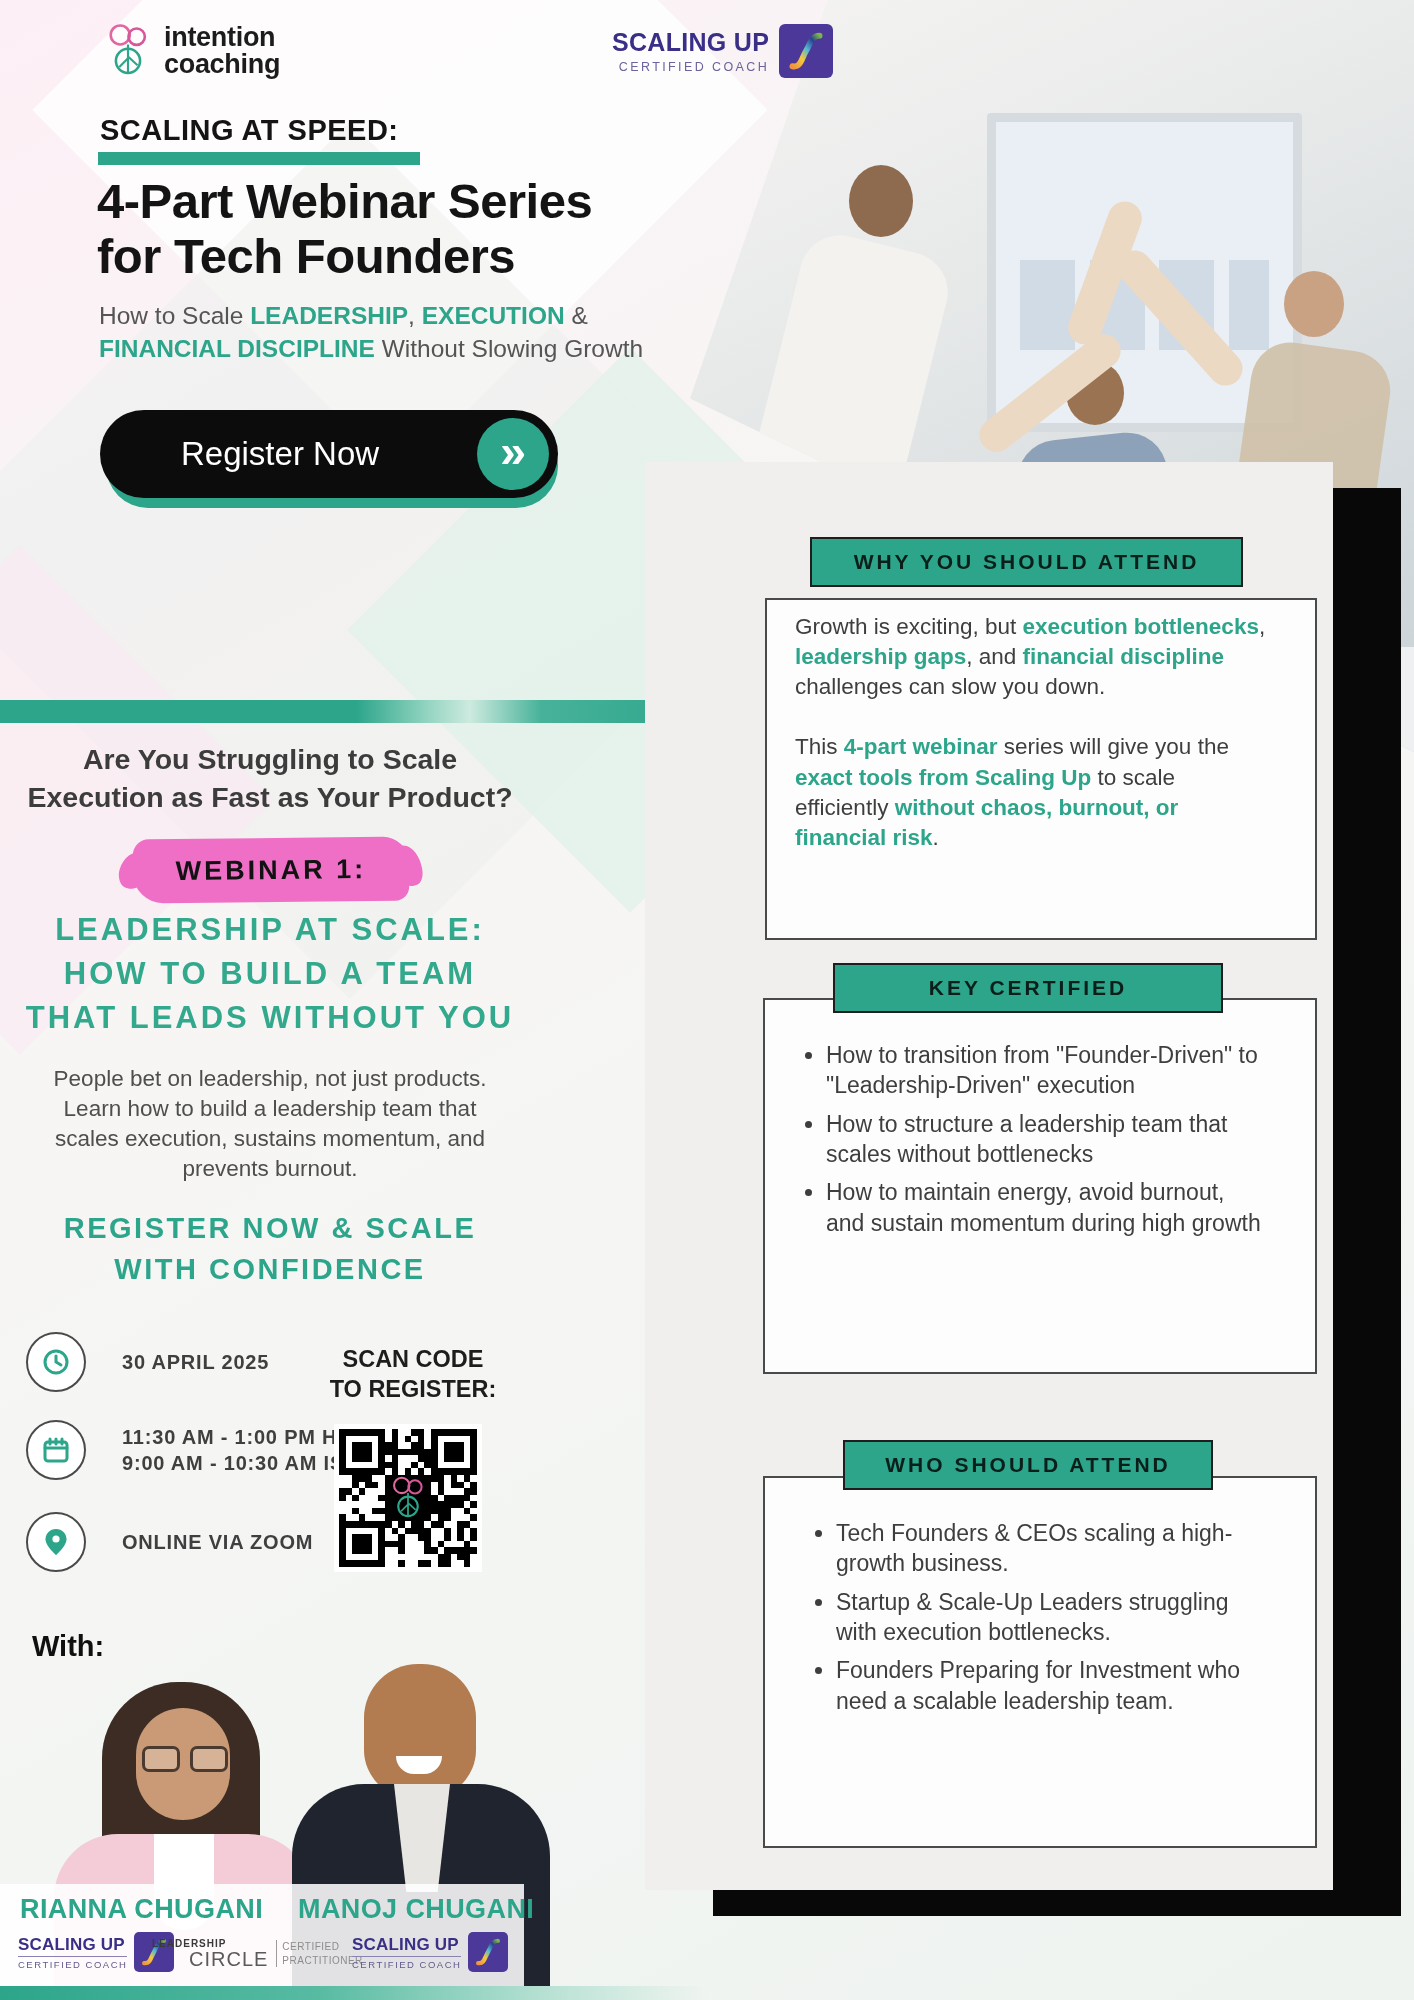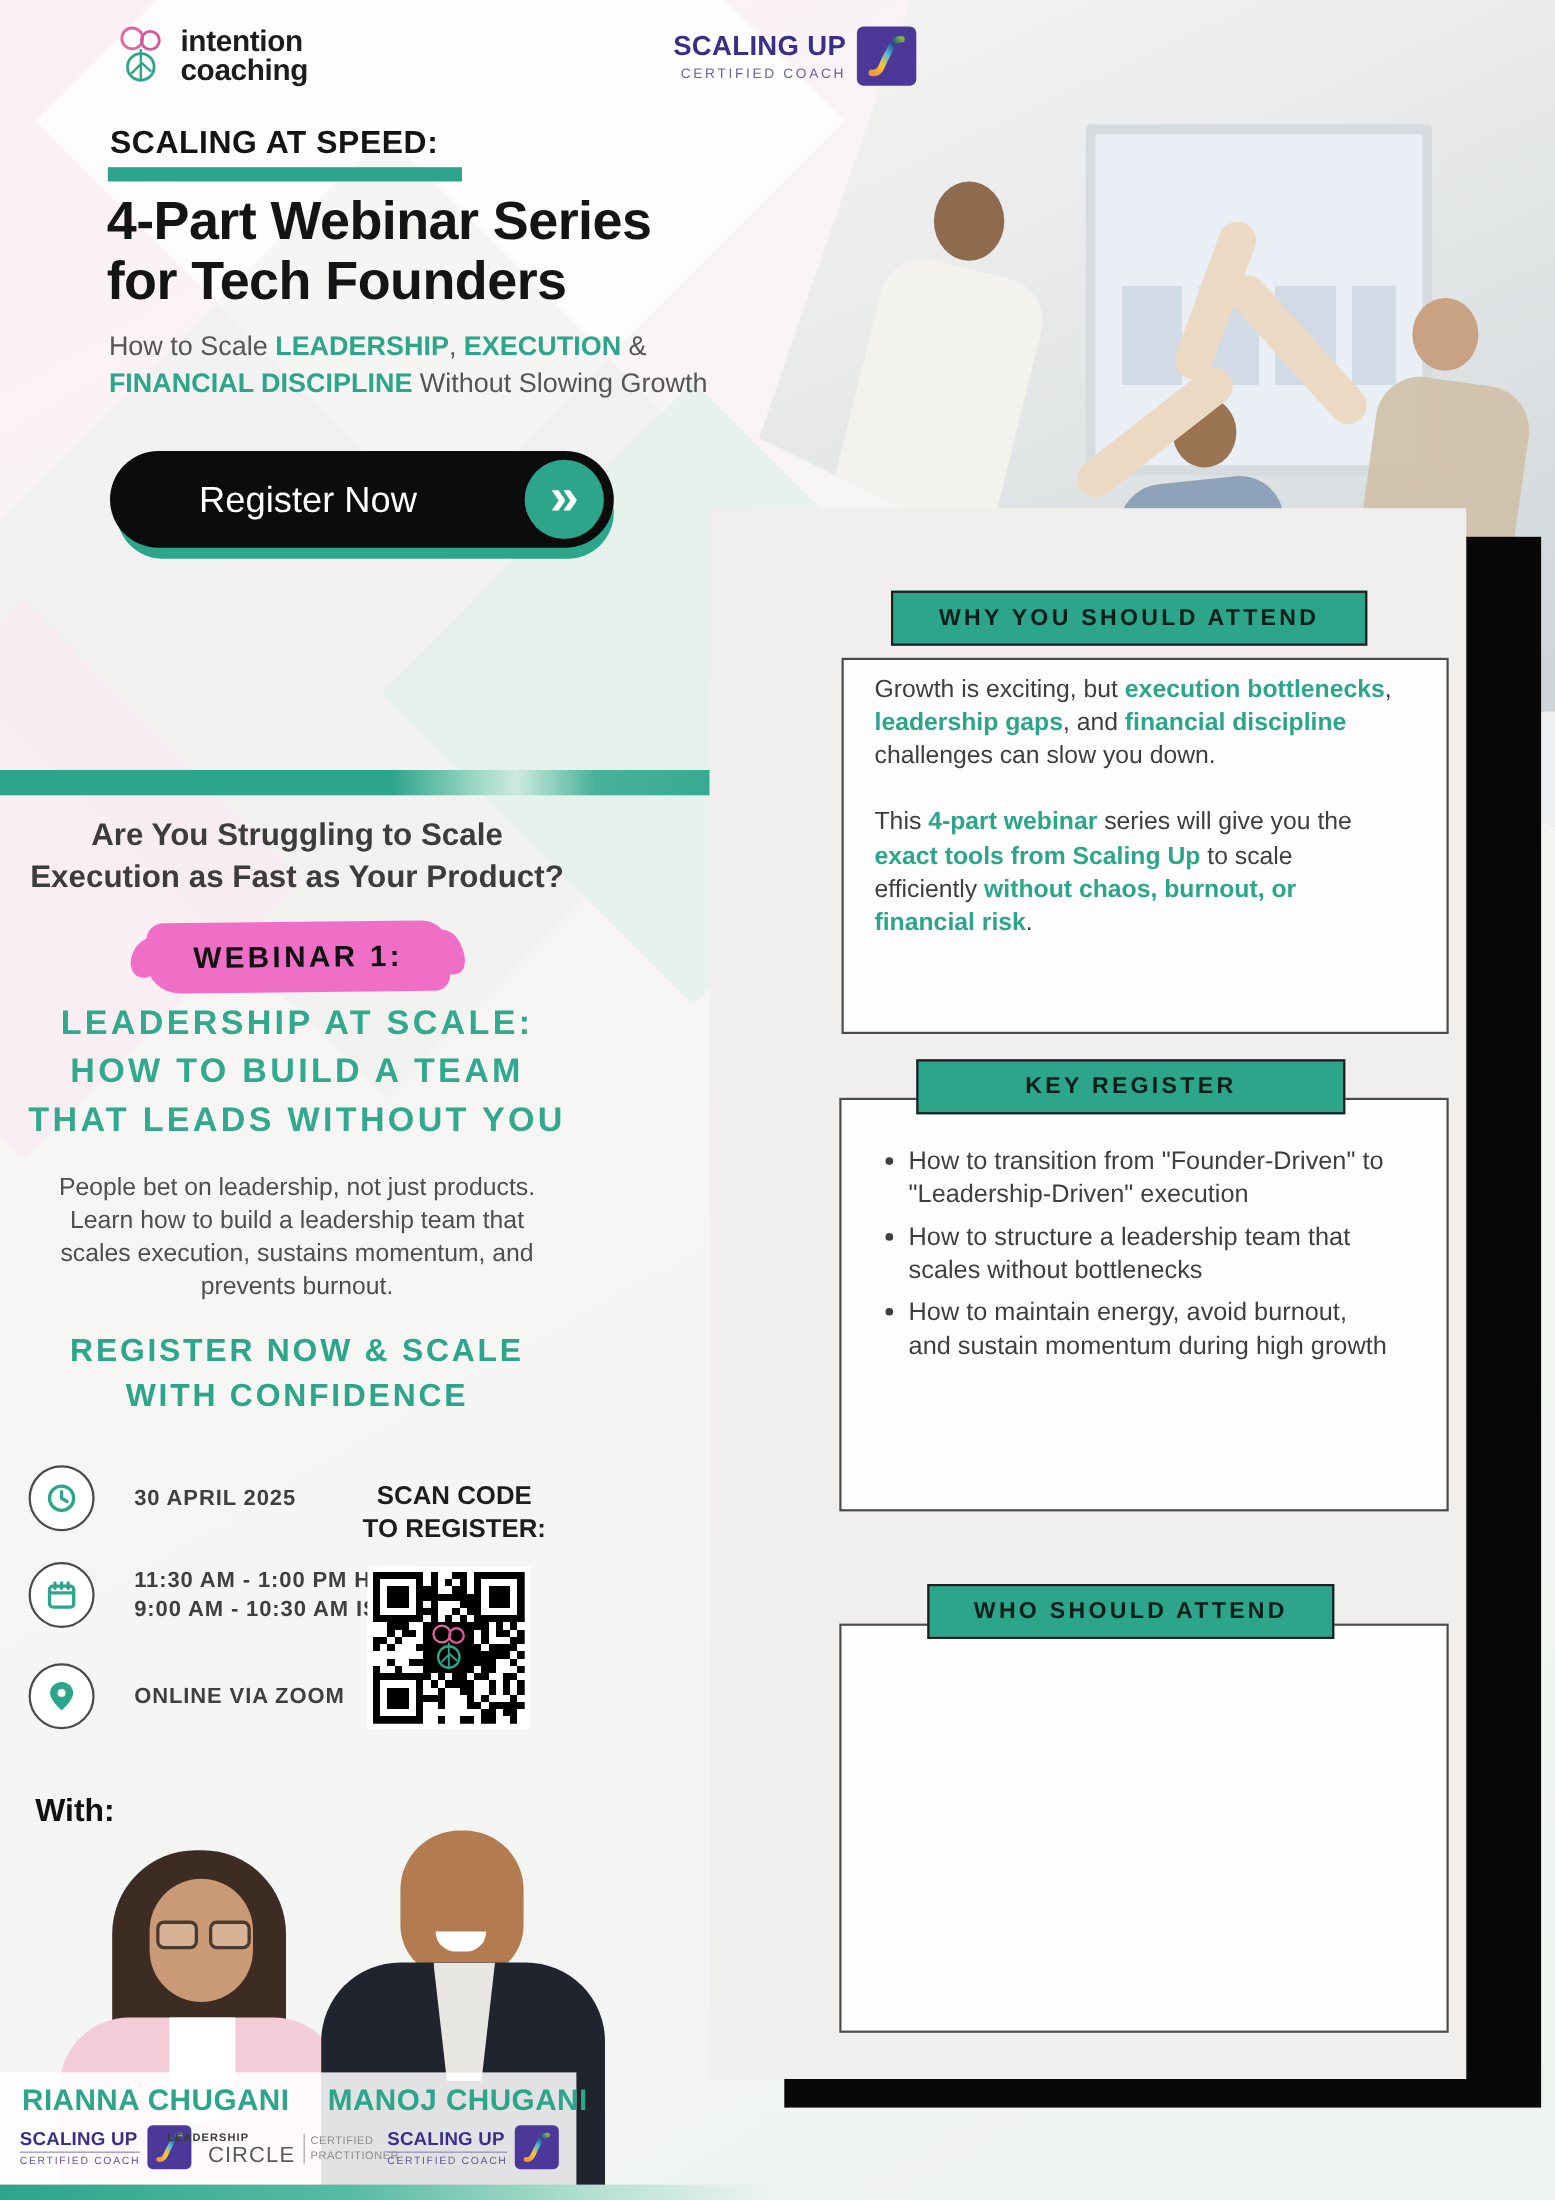--- a/index.html
+++ b/index.html
@@ -460,23 +460,28 @@
   <div class="abs gray-panel"></div>
 
   <div class="panel-box" id="box-why"></div>
   <div class="panel-header" id="hdr-why">WHY YOU SHOULD ATTEND</div>
   <div class="panel-paras">
     <p><span>Growth is exciting, but </span><span class="accent">execution bottlenecks</span><span>, </span><span class="accent">leadership gaps</span><span>, and </span><span class="accent">financial discipline</span><span> challenges can slow you down.</span></p>
     <p><span>This </span><span class="accent">4-part webinar</span><span> series will give you the </span><span class="accent">exact tools from Scaling Up</span><span> to scale efficiently </span><span class="accent">without chaos, burnout, or financial risk</span><span>.</span></p>
   </div>
 
   <div class="panel-box" id="box-key"></div>
-  <div class="panel-header" id="hdr-key">KEY REGISTER</div>
+  <div class="panel-header" id="hdr-key">KEY CERTIFIED</div>
   <ul class="panel-list" id="list-key">
       <li>How to transition from "Founder-Driven" to "Leadership-Driven" execution</li>
       <li>How to structure a leadership team that scales without bottlenecks</li>
       <li>How to maintain energy, avoid burnout, and sustain momentum during high growth</li>
     </ul>
 
   <div class="panel-box" id="box-who"></div>
   <div class="panel-header" id="hdr-who">WHO SHOULD ATTEND</div>
+  <ul class="panel-list" id="list-who">
+      <li>Tech Founders &amp; CEOs scaling a high-growth business.</li>
+      <li>Startup &amp; Scale-Up Leaders struggling with execution bottlenecks.</li>
+      <li>Founders Preparing for Investment who need a scalable leadership team.</li>
+    </ul>
 
 </div>
 
 </body></html>

